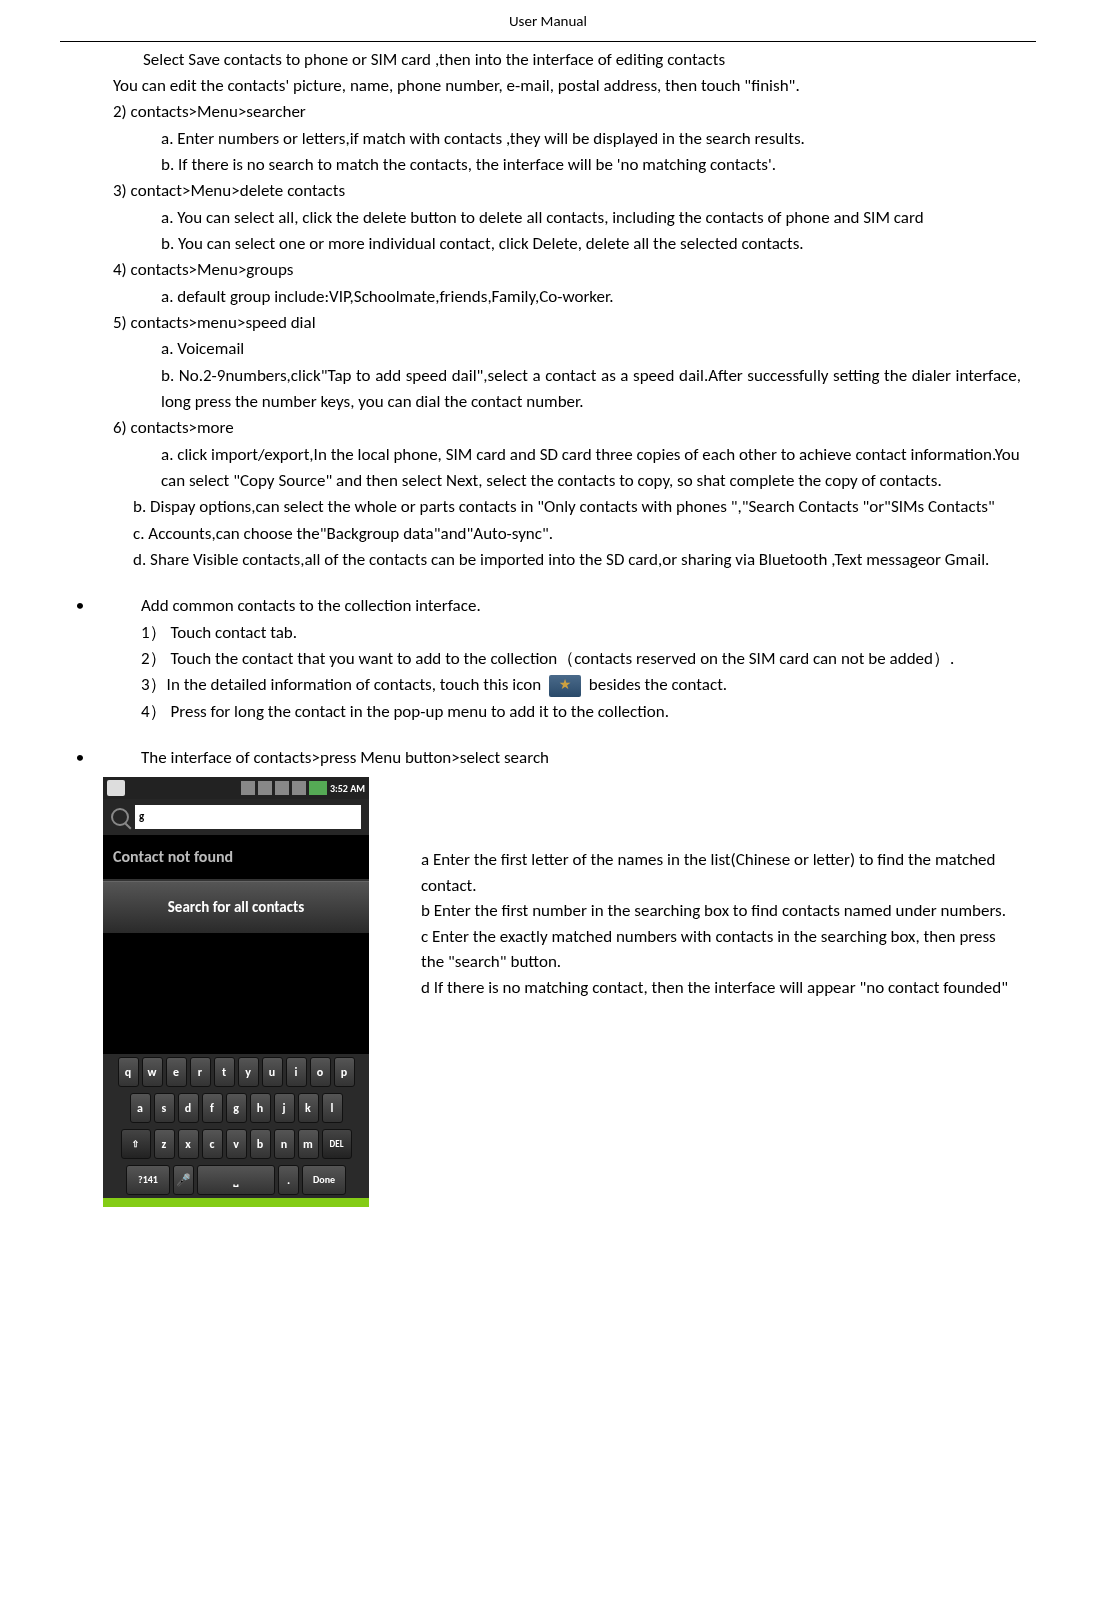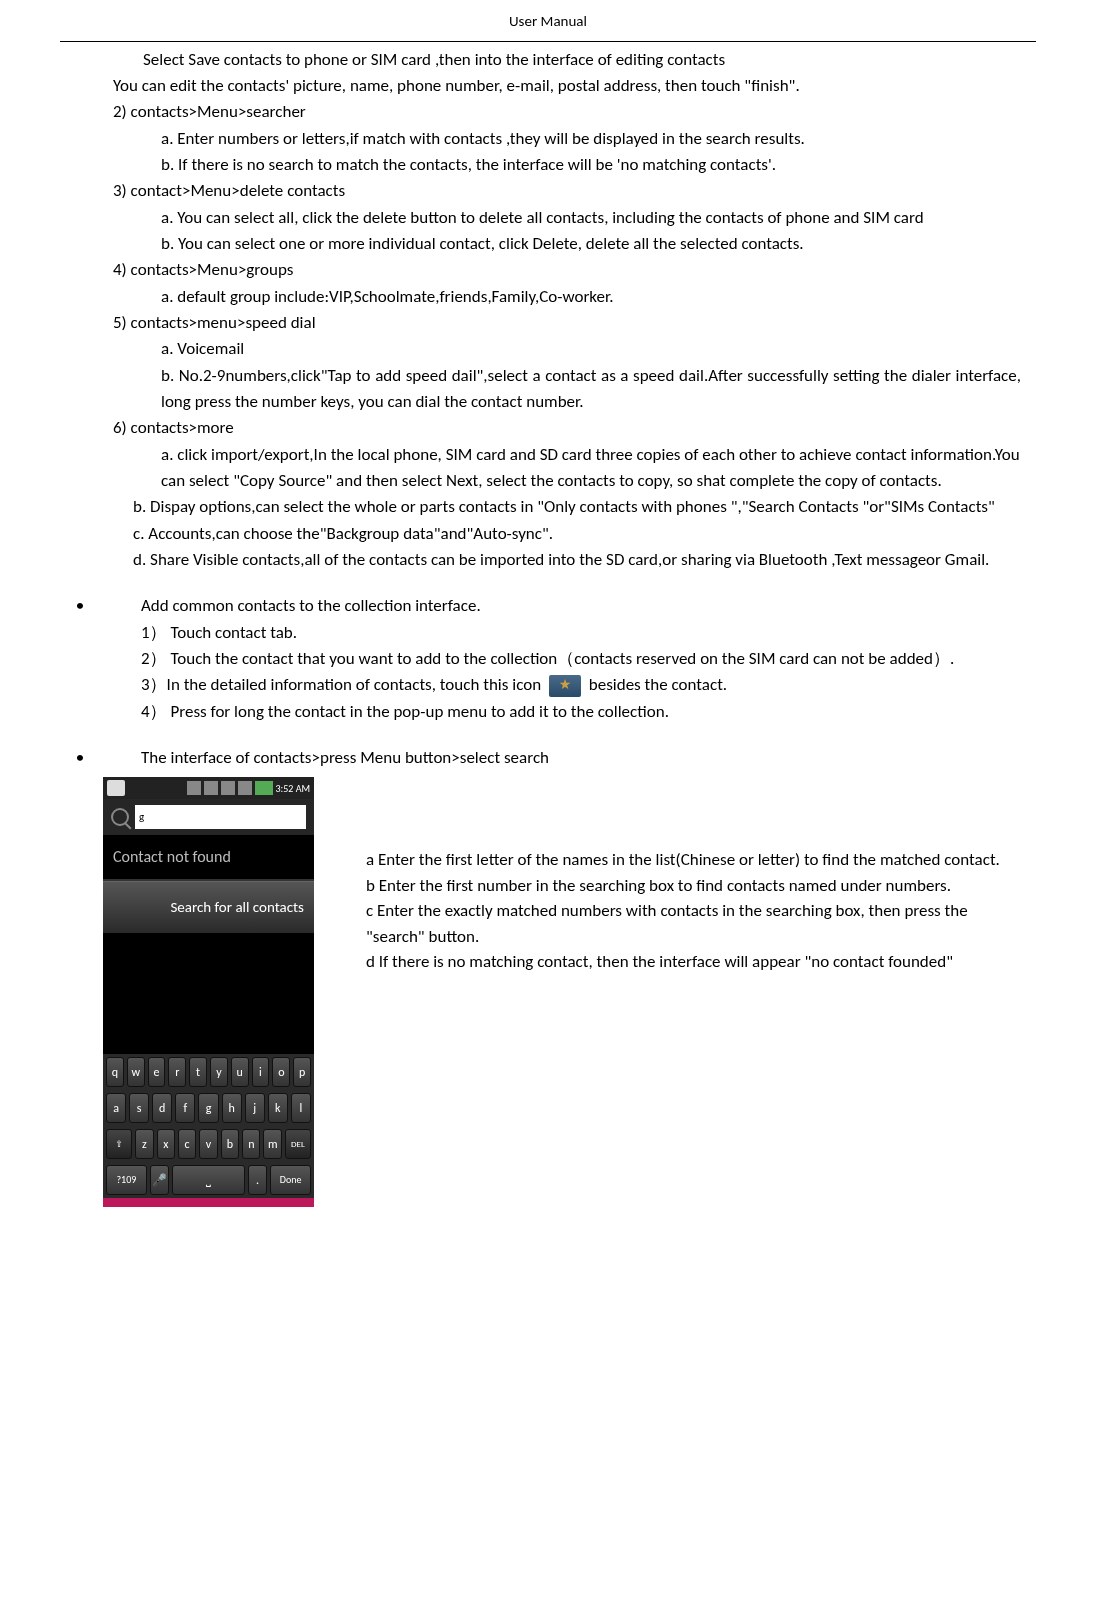--- a/index.html
+++ b/index.html
@@ -27,39 +27,40 @@
     }
     .indent1 { padding-left: 30px; }
     .indent2 { padding-left: 48px; }
     .justify { text-align: justify; }
     .line { margin-bottom: 0px; line-height: 1.55; margin-left: 38px; }
     .spacer { height: 20px; }
     .bullet-row { display: flex; gap: 18px; padding-left: 0px; }
     .bullet-row .dot { width: 10px; text-align: center; }
     .flex-row { display: flex; gap: 14px; margin-top: 6px; }
     .phone-img {
-      width: 211px;
+      width: 266px;
       height: 430px;
-      background: #be185d;
+      background: #84cc16;
       position: relative;
       flex-shrink: 0;
+      font-weight: bold;
     }
     .status-bar { background: #222; height: 22px; display: flex; justify-content: space-between; align-items: center; padding: 0 4px; }
     .status-bar .left-ic { width: 18px; height: 16px; background: #ddd; border-radius: 2px; }
     .status-bar .right { display: flex; gap: 3px; align-items: center; }
     .status-bar .ic { width: 14px; height: 14px; background: #888; }
     .status-bar .ic.green { background: #5a5; width: 18px; }
     .status-bar .time { color: #fff; font-size: 10px; }
     .search-row { background: #262626; height: 36px; display: flex; align-items: center; padding: 0 8px; gap: 6px; }
     .magnifier { width: 18px; height: 18px; border: 2px solid #888; border-radius: 50%; position: relative; }
     .magnifier::after { content: ''; position: absolute; width: 8px; height: 2px; background: #888; bottom: -3px; right: -5px; transform: rotate(45deg); }
     .search-input-fake { flex: 1; background: #fff; height: 24px; font-size: 11px; padding: 2px 4px; color: #000; display: flex; align-items: center; }
     .not-found { color: #bbb; font-size: 16px; padding: 10px 10px; background: #000; }
     .divider-dark { height: 2px; background: #333; }
-    .search-all { background: linear-gradient(#555,#2a2a2a); color: #fff; text-align: right; padding: 14px 10px; font-size: 15px; border-top: 1px solid #666; border-bottom: 1px solid #000;}
+    .search-all { background: linear-gradient(#555,#2a2a2a); color: #fff; text-align: center; padding: 14px 10px; font-size: 15px; border-top: 1px solid #666; border-bottom: 1px solid #000;}
     .black-area { background: #000; height: 120px; }
     .keyboard { background: #2a2a2a; }
     .kb-row { display: flex; justify-content: center; gap: 3px; padding: 3px 3px; }
     .key { background: linear-gradient(#555,#333); color: #fff; font-size: 12px; width: 21px; height: 30px; display: flex; align-items: center; justify-content: center; border-radius: 3px; border: 1px solid #111; }
     .key.wide { width: 30px; font-size: 9px; background: linear-gradient(#444,#222); }
     .key.space { width: 78px; }
     .key.wider { width: 44px; font-size: 10px; }
     .right-text { flex: 1; padding-top: 70px; }
     .right-text .line { line-height: 1.5; }
     .icon-star {
@@ -190,21 +191,21 @@
               <div class="key">z</div>
               <div class="key">x</div>
               <div class="key">c</div>
               <div class="key">v</div>
               <div class="key">b</div>
               <div class="key">n</div>
               <div class="key">m</div>
               <div class="key wide">DEL</div>
             </div>
             <div class="kb-row">
-              <div class="key wider">?109</div>
+              <div class="key wider">?141</div>
               <div class="key">🎤</div>
               <div class="key space">⎵</div>
               <div class="key">.</div>
               <div class="key wider">Done</div>
             </div>
           </div>
         </div>
 
         <div class="right-text">
           <div class="line">a Enter the first letter of the names in the list(Chinese or letter) to find the matched contact.</div>

